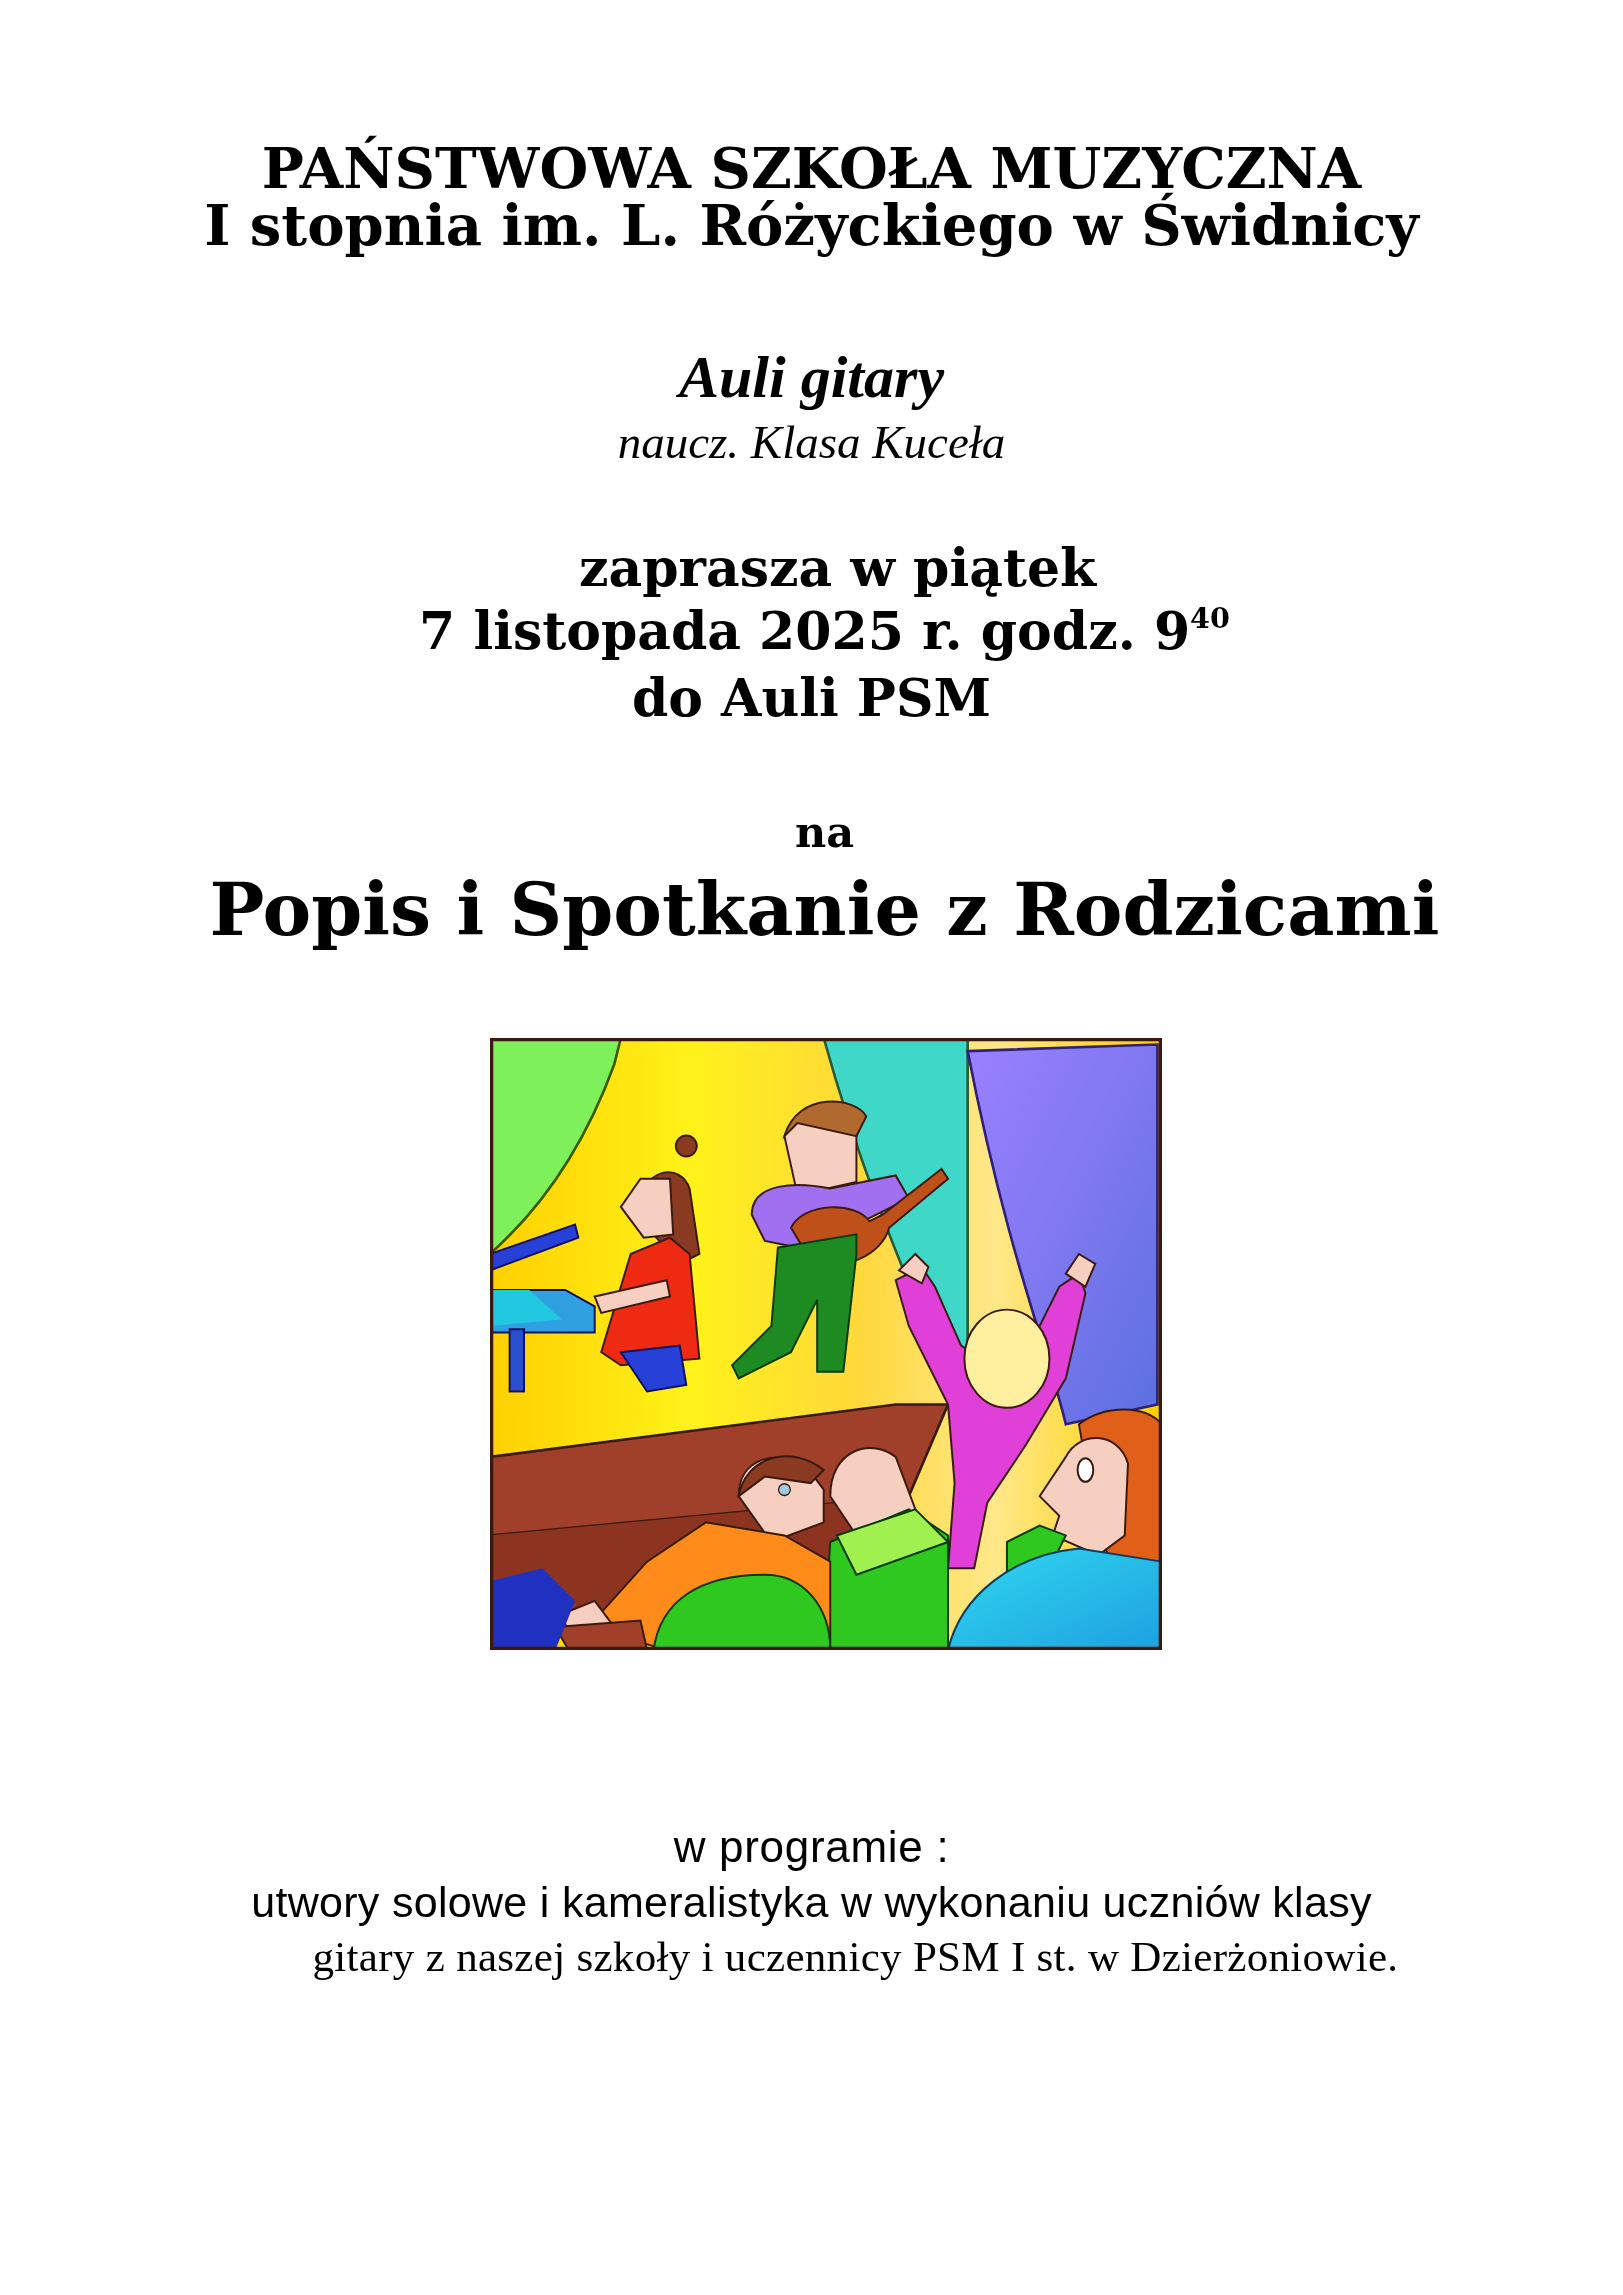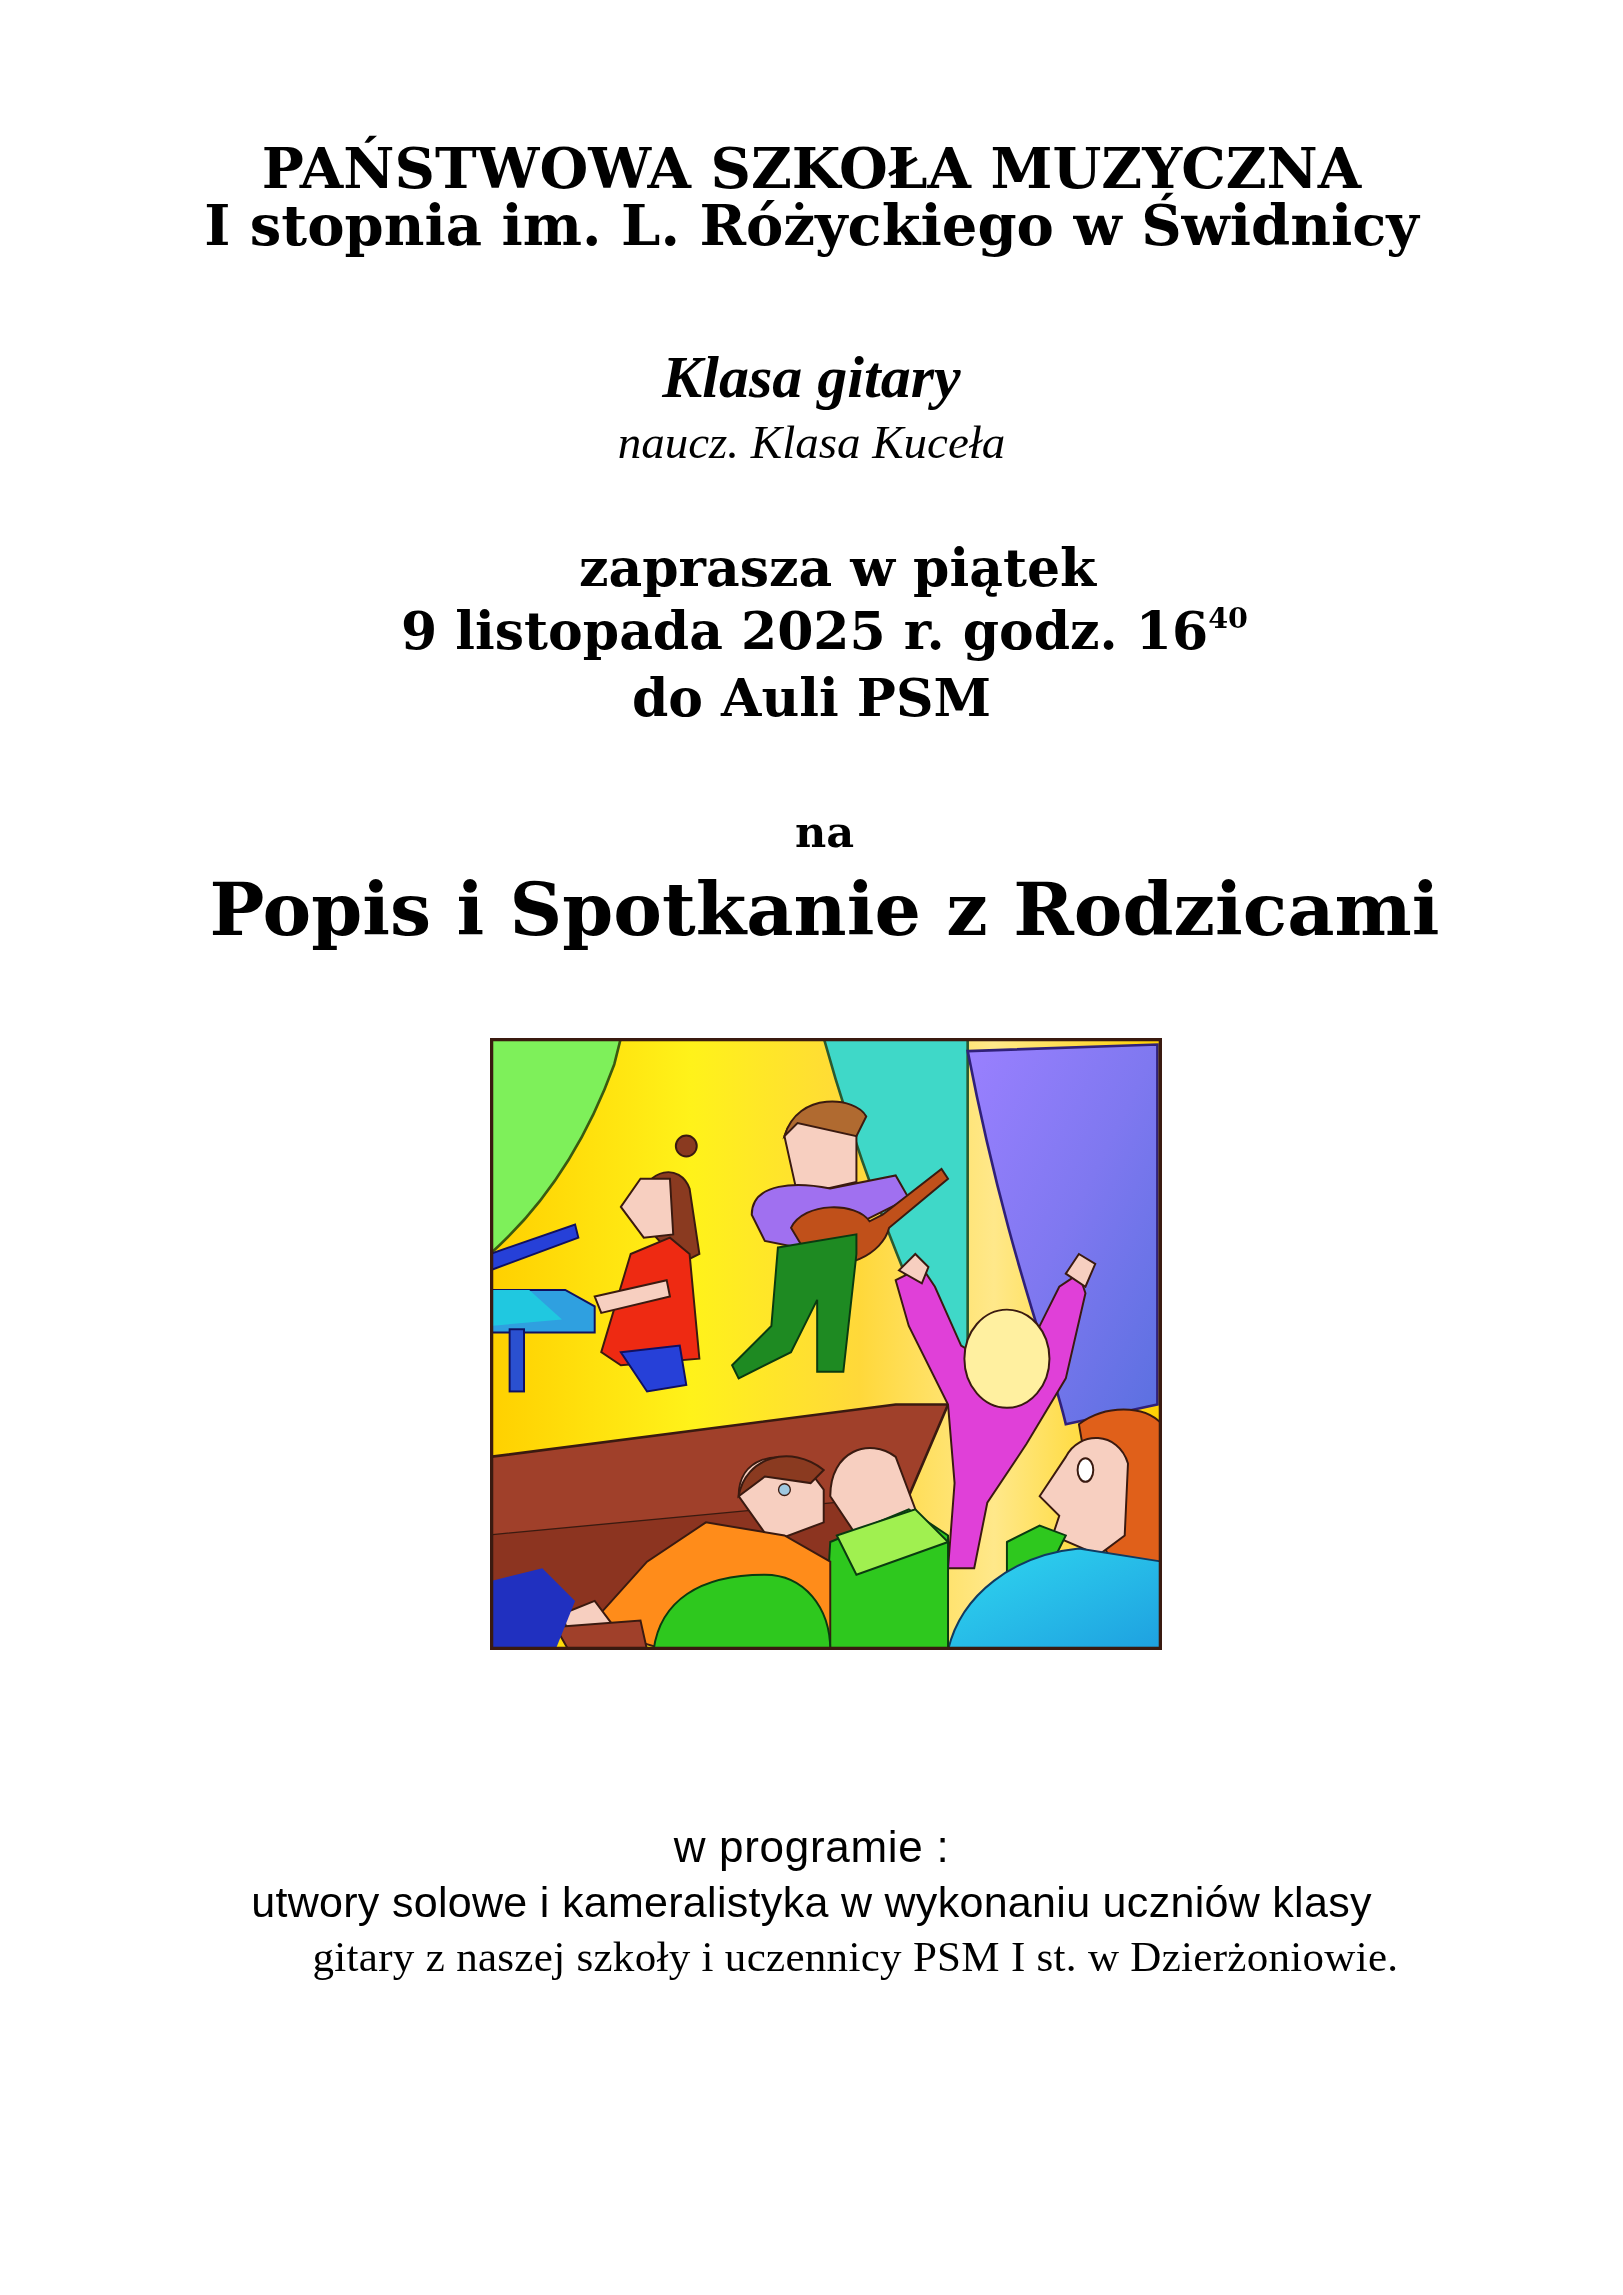--- a/index.html
+++ b/index.html
@@ -23,25 +23,25 @@
   .program-2 { top: 1935px; font-size: 43px; font-family: "Liberation Serif", serif; letter-spacing: 0.3px; margin-left: 44px; }
   .illustration { position: absolute; left: 490px; top: 1038px; width: 672px; height: 612px; }
   .illustration svg { display: block; width: 100%; height: 100%; }
 </style>
 </head>
 <body>
 
 <div class="line bold school-1">PAŃSTWOWA SZKOŁA MUZYCZNA</div>
 <div class="line bold school-2">I stopnia im. L. Różyckiego w Świdnicy</div>
 
-<div class="line bold ital klasa">Klasa  gitary</div>
+<div class="line bold ital klasa">Auli  gitary</div>
 <div class="line ital teacher">naucz. Klasa Kuceła</div>
 
 <div class="line bold invite-1">zaprasza w piątek</div>
-<div class="line bold invite-2"><span>9 listopada 2025 r. godz. 16</span><sup>40</sup></div>
+<div class="line bold invite-2"><span>7 listopada 2025 r. godz. 9</span><sup>40</sup></div>
 <div class="line bold invite-3">do Auli PSM</div>
 
 <div class="line bold na">na</div>
 <div class="line bold event-title">Popis i Spotkanie z Rodzicami</div>
 
 <div class="illustration">
   <svg viewBox="0 0 1027 935" preserveAspectRatio="none" xmlns="http://www.w3.org/2000/svg">
     <defs>
       <linearGradient id="stageGrad" x1="0" y1="0" x2="1" y2="0">
         <stop offset="0" stop-color="#ffd000"></stop>

